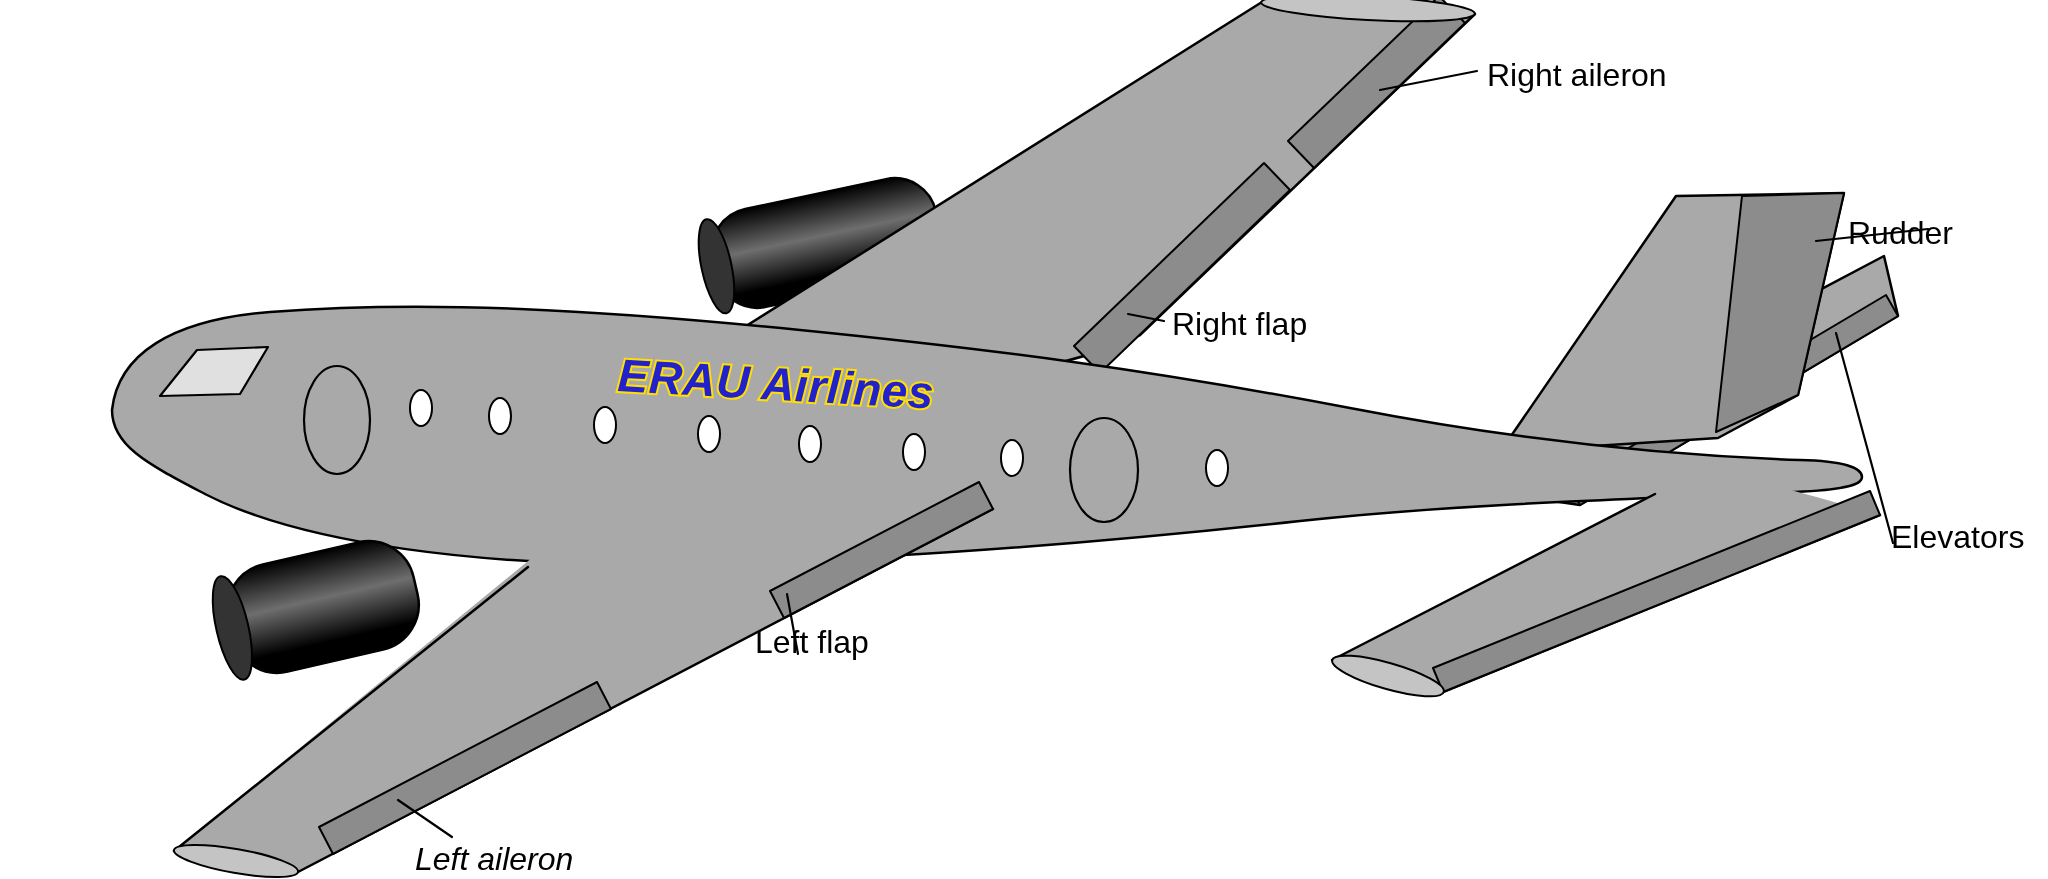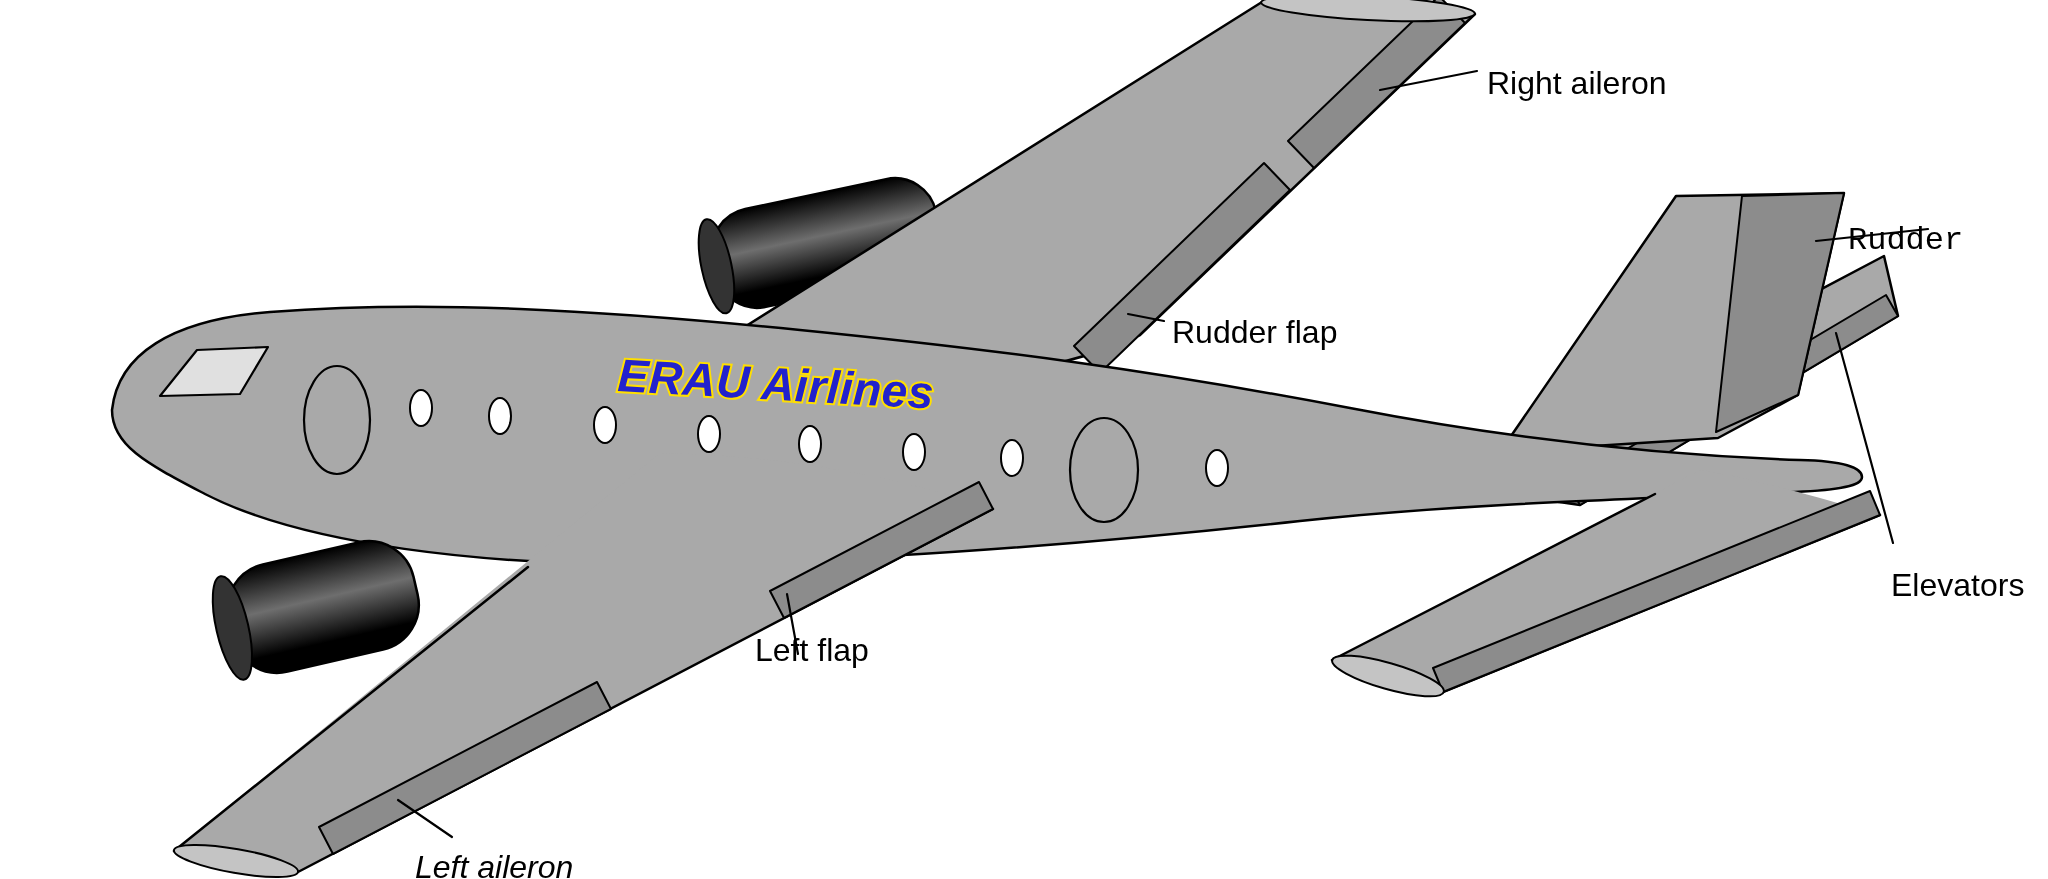--- a/index.html
+++ b/index.html
@@ -39,21 +39,20 @@
     stroke-width: 4px;
     paint-order: stroke fill;
   }
 
   .label {
     position: absolute;
     font-size: 32px;
     line-height: 38px;
     color: #000;
     white-space: nowrap;
-    margin-top: 8px;
   }
 </style>
 </head>
 <body>
 
 <div class="stage">
 
   <svg width="2048" height="879" viewBox="0 0 2048 879">
 
     <defs>
@@ -130,19 +129,19 @@
 
     <line class="leader" x1="1477" y1="71" x2="1380" y2="90"></line>
     <line class="leader" x1="1928" y1="229" x2="1816" y2="241"></line>
     <line class="leader" x1="1164" y1="321" x2="1128" y2="314"></line>
     <line class="leader" x1="1893" y1="543" x2="1836" y2="333"></line>
     <line class="leader" x1="798" y1="654" x2="787" y2="594"></line>
     <line class="leader" x1="452" y1="837" x2="398" y2="800"></line>
   </svg>
 
   <div class="label" style="left:1487px; top:56px;">Right aileron</div>
-  <div class="label" style="left:1848px; top:214px;font-family:Liberation Mono, monospace;">Rudder</div>
-  <div class="label" style="left:1172px; top:305px;">Rudder flap</div>
-  <div class="label" style="left:1891px; top:558px;">Elevators</div>
+  <div class="label" style="left:1848px; top:214px;">Rudder</div>
+  <div class="label" style="left:1172px; top:305px;">Right flap</div>
+  <div class="label" style="left:1891px; top:518px;">Elevators</div>
   <div class="label" style="left:755px; top:623px;">Left flap</div>
   <div class="label" style="left:415px; top:840px;font-style:italic;">Left aileron</div>
 
 </div>
 
 </body></html>

